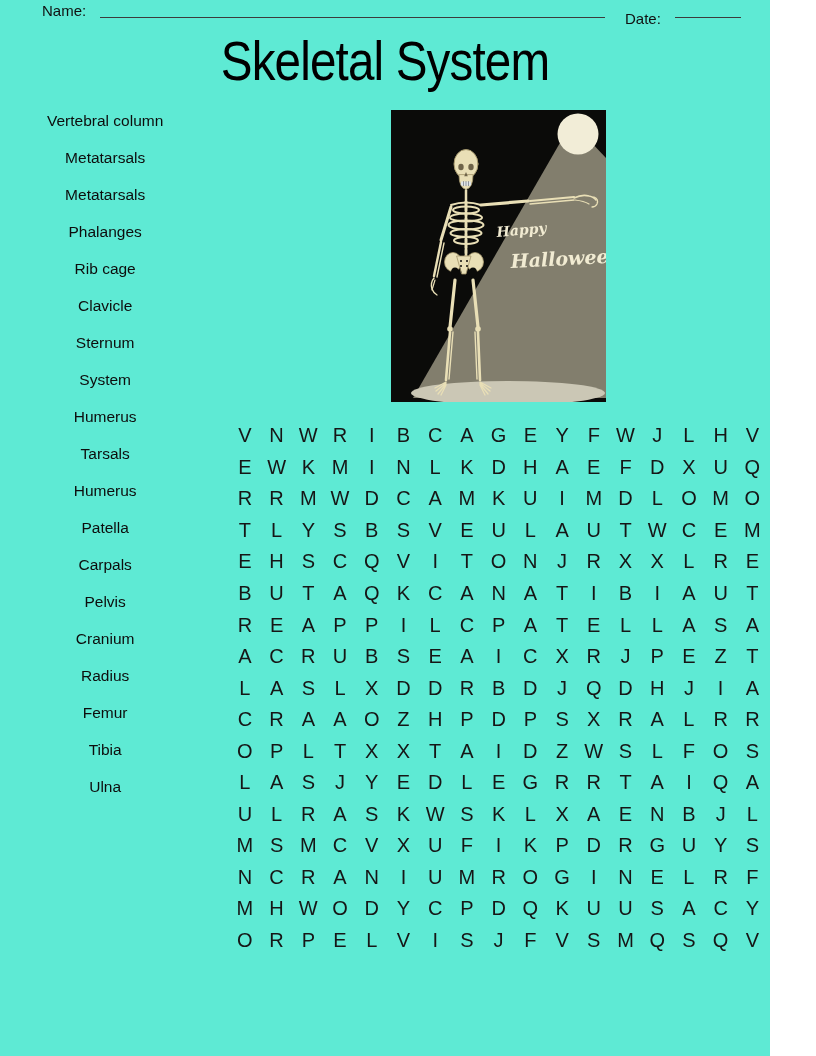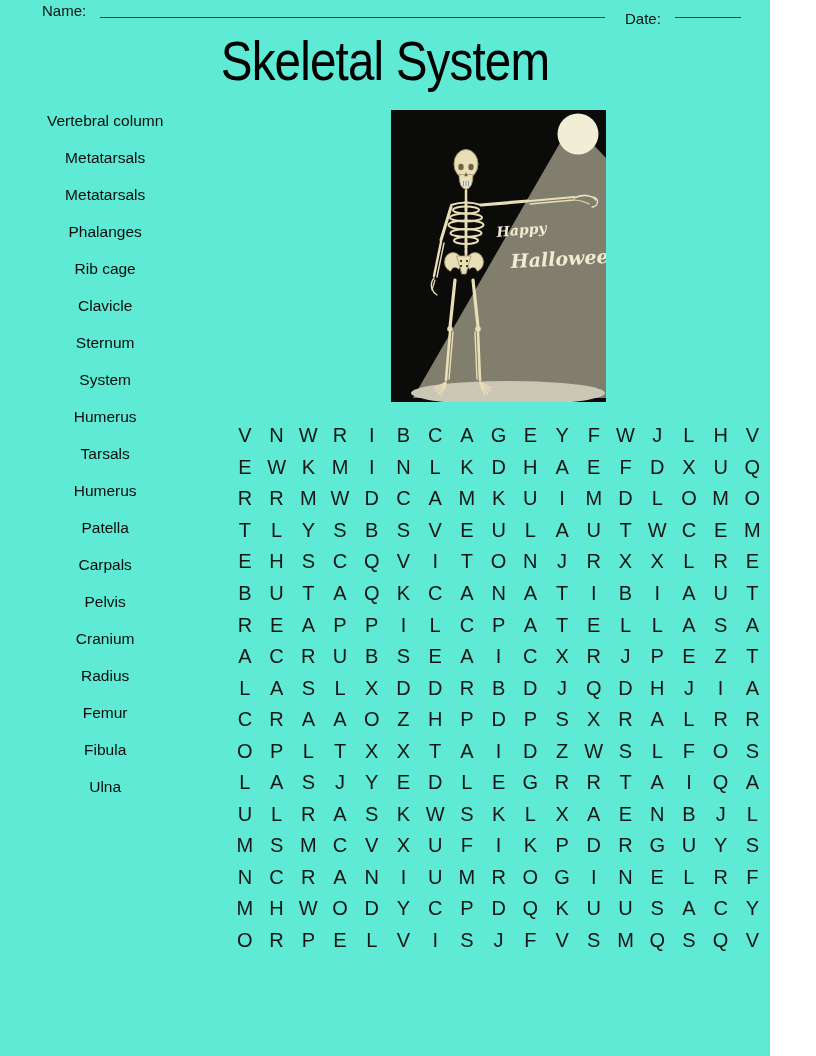--- a/index.html
+++ b/index.html
@@ -57,21 +57,21 @@
       <div class="word">System</div>
       <div class="word">Humerus</div>
       <div class="word">Tarsals</div>
       <div class="word">Humerus</div>
       <div class="word">Patella</div>
       <div class="word">Carpals</div>
       <div class="word">Pelvis</div>
       <div class="word">Cranium</div>
       <div class="word">Radius</div>
       <div class="word">Femur</div>
-      <div class="word">Fibula</div>
+      <div class="word">Tibia</div>
       <div class="word">Ulna</div>
     </div>
 
   <div class="illustration">
     <svg viewBox="0 0 215 292" width="215" height="292">
 
       <rect width="215" height="292" fill="#0b0b09"></rect>
 
       <polygon points="181,12 215,48 215,288 22,288" fill="#827e6d"></polygon>
 

